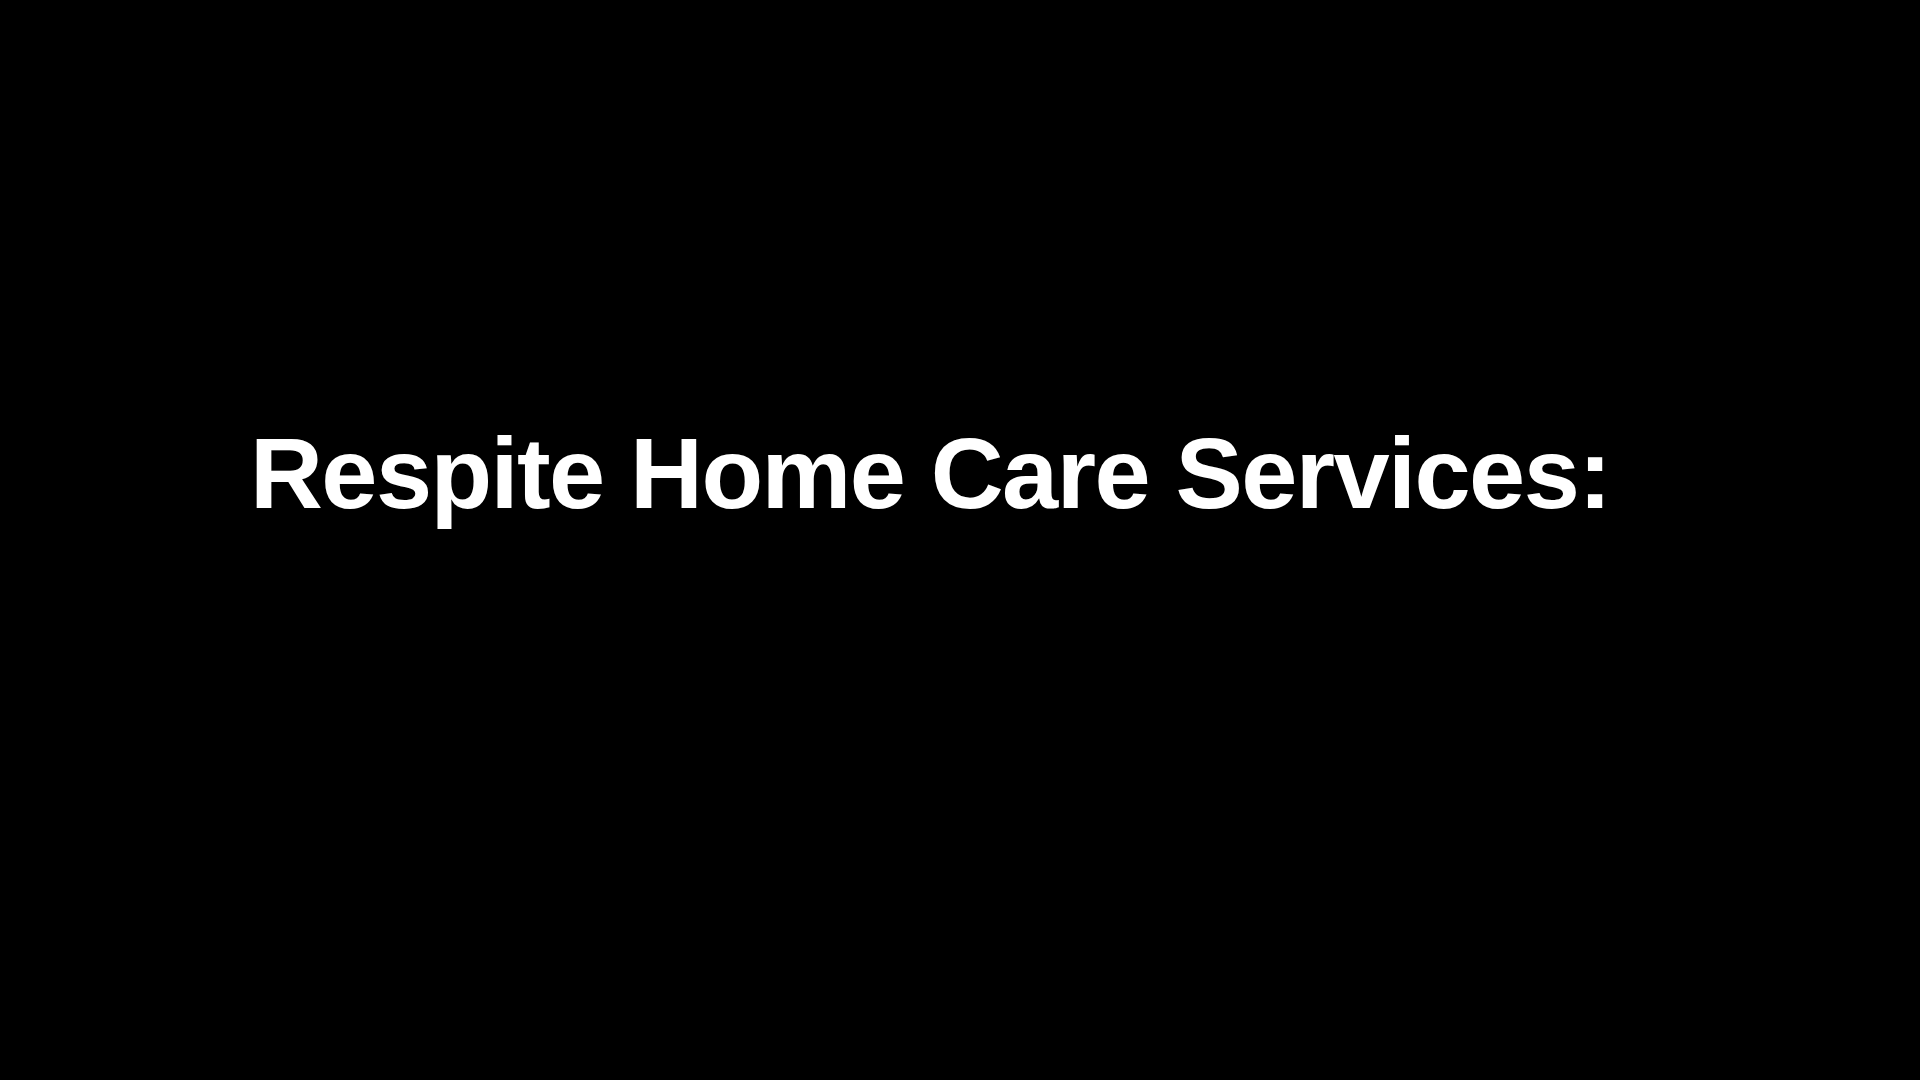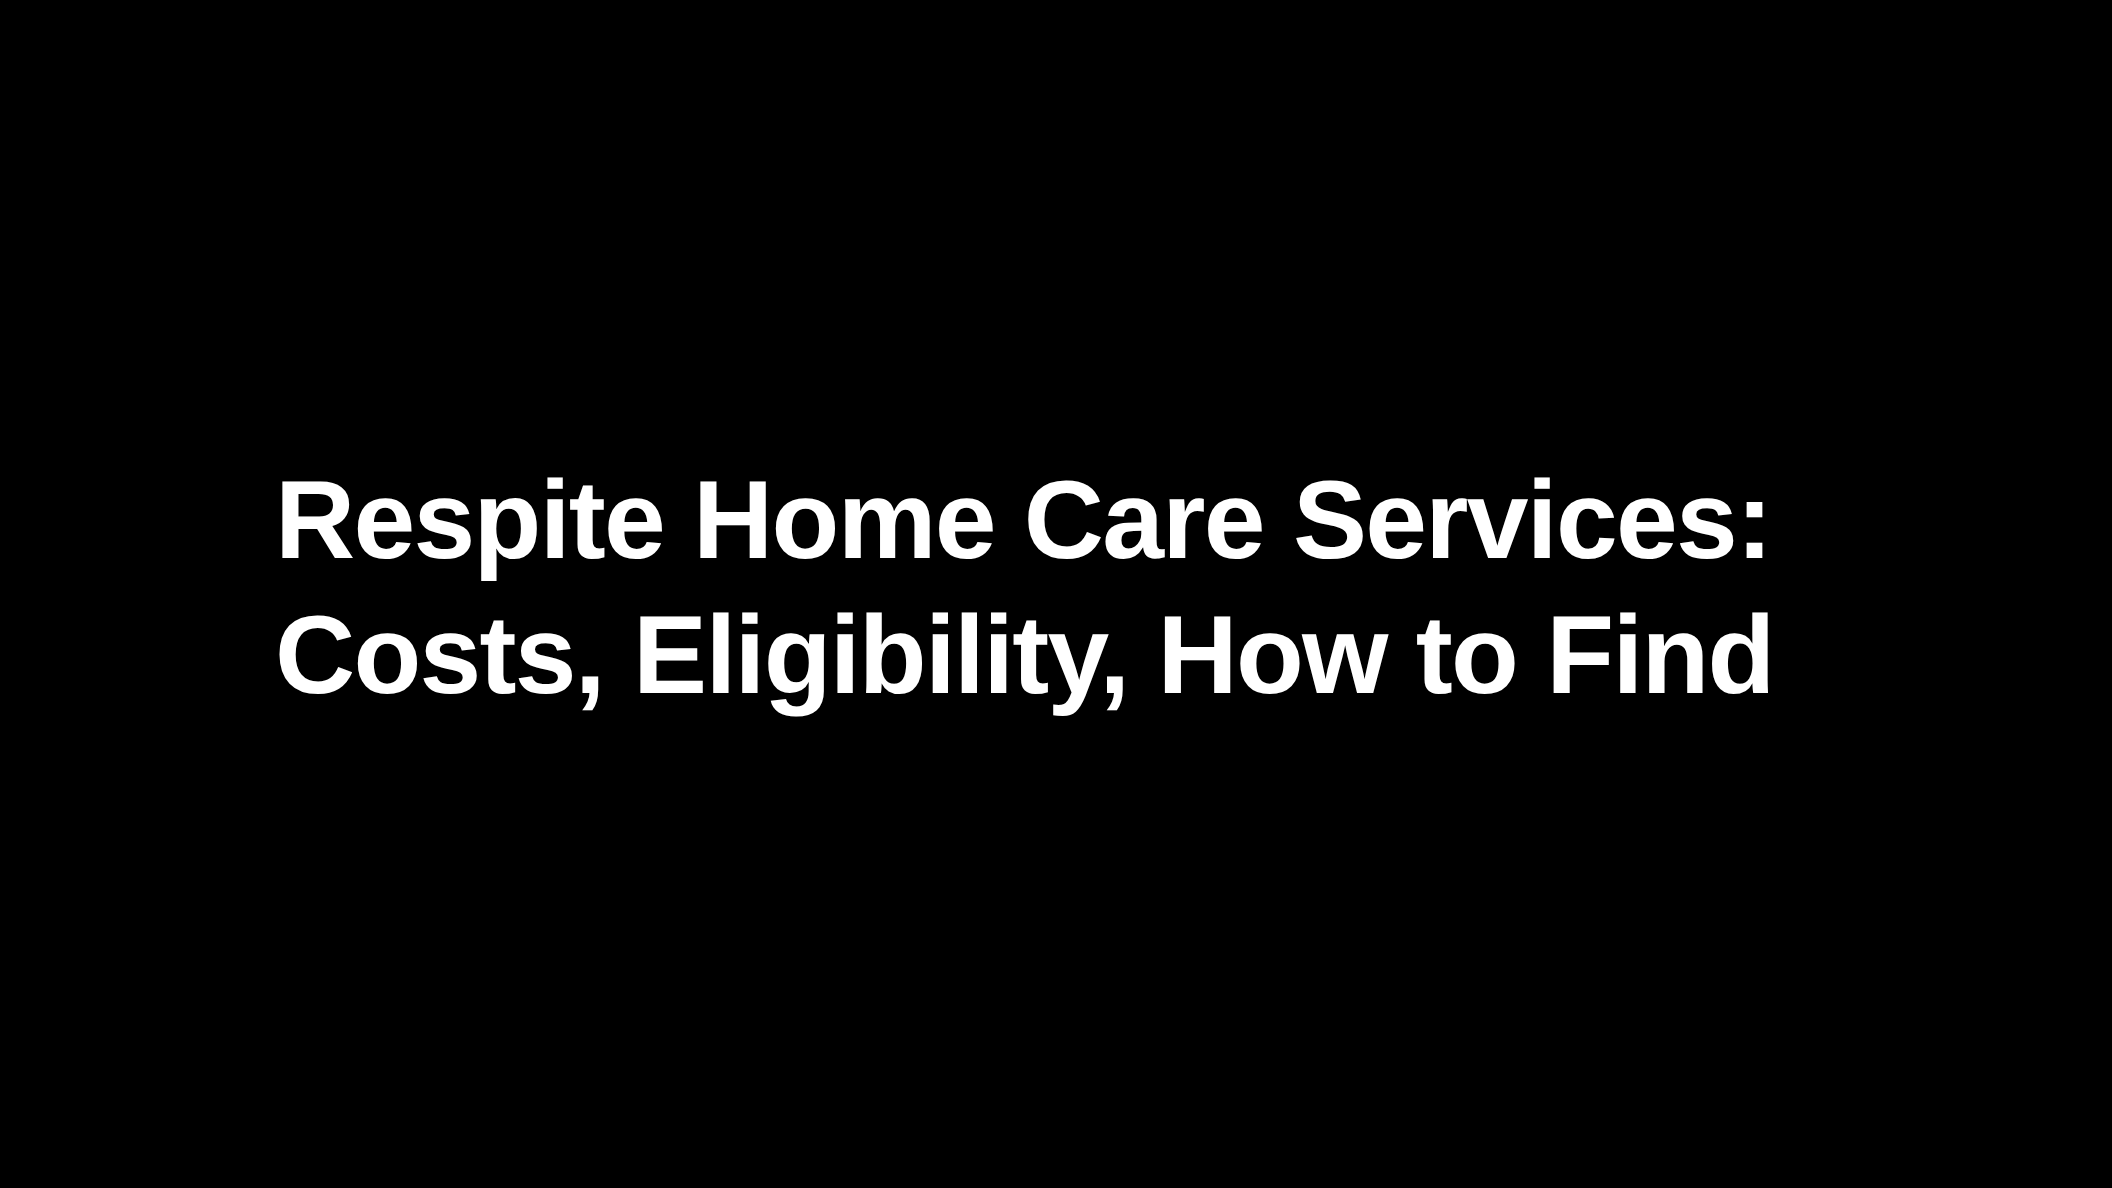--- a/index.html
+++ b/index.html
@@ -44,15 +44,14 @@
     display: block;
     white-space: nowrap;
   }
 </style>
 </head>
 <body>
 
 <div id="title-card">
   <h1 id="headline">
     <span class="line">Respite Home Care Services:</span>
-    <span class="line">Costs, Eligibility, How to Find</span>
   </h1>
 </div>
 
 </body></html>

